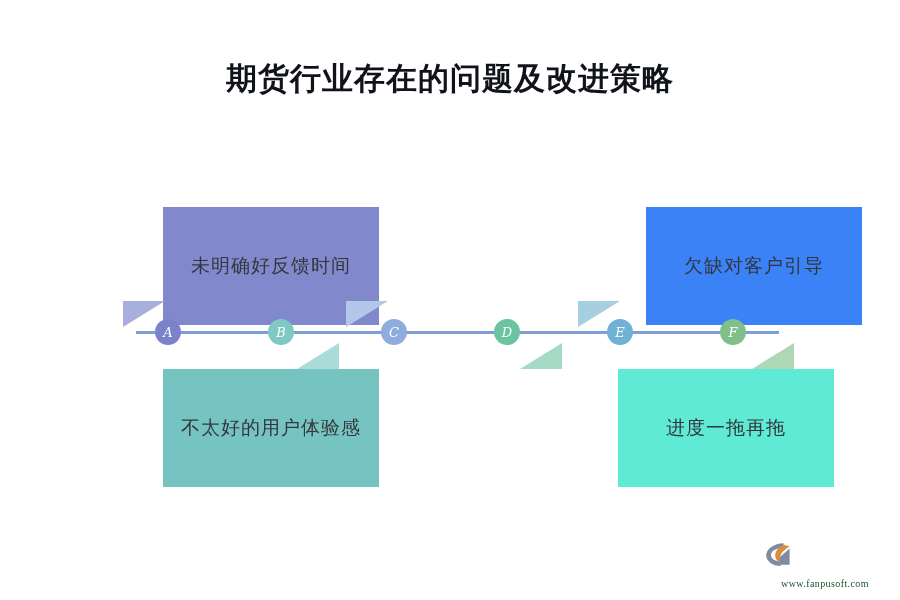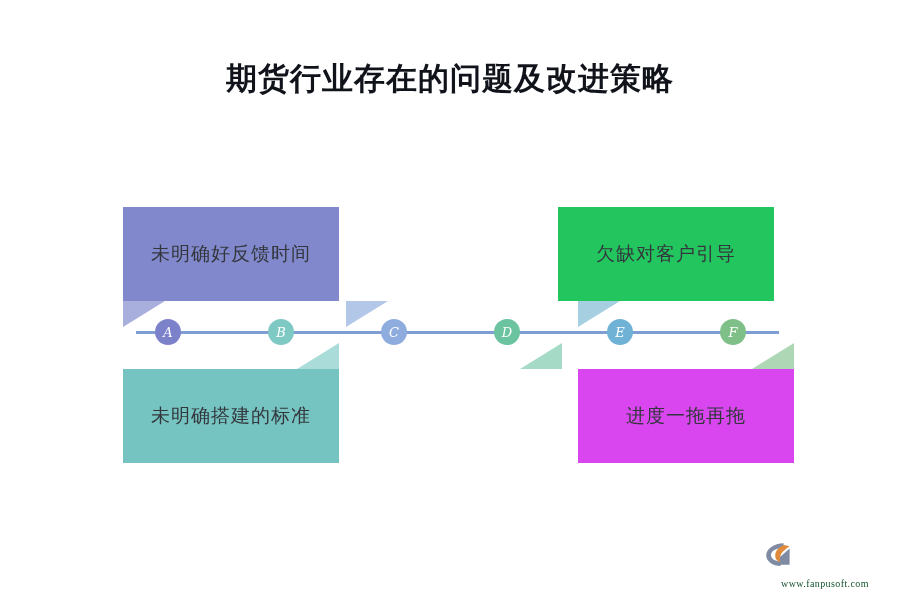--- a/index.html
+++ b/index.html
@@ -72,25 +72,26 @@
     font-style: italic;
     font-family: "DejaVu Serif", "Liberation Serif", serif;
     line-height: 1;
     box-sizing: border-box;
   }
 
   
   .box {
     position: absolute;
     width: 216px;
-    height: 94px;
+    height: 118px;
     display: flex;
     align-items: center;
     justify-content: center;
     box-sizing: border-box;
+    margin-left: 40px;
   }
   .box-label {
     font-size: 19px;
     color: #33373d;
     font-weight: normal;
     font-family: "Liberation Serif", "DejaVu Serif", serif;
     letter-spacing: 1px;
     white-space: nowrap;
   }
   .box.top { top: 207px; }
@@ -159,21 +160,21 @@
 
   <div class="diagram">
 
     <div class="box top" style="left:123px; background:#8189cc;">
       <span class="box-label">未明确好反馈时间</span>
     </div>
     <div class="tail down" style="left:123px; top:301px; border-top-color:#a9afdd; border-right-width:42px;"></div>
 
     <div class="tail down" style="left:346px; top:301px; border-top-color:#b3c7e9; border-right-width:42px;"></div>
 
-    <div class="box top" style="left:558px; background:#22c55e;">
+    <div class="box top" style="left:606px; background:#3b82f6;">
       <span class="box-label">欠缺对客户引导</span>
     </div>
     <div class="tail down" style="left:578px; top:301px; border-top-color:#a6cfe2; border-right-width:42px;"></div>
 
     <div class="rail"></div>
 
     <div class="node" style="left:155px; background:#7b82c9;">
       <span>A</span>
     </div>
     <div class="node" style="left:268px; background:#7fc9c4;">
@@ -190,23 +191,23 @@
     </div>
     <div class="node" style="left:720px; background:#7fc089;">
       <span>F</span>
     </div>
 
     <div class="tail up" style="left:297px; top:343px; border-left:42px solid transparent; border-bottom-color:#aadcd9;"></div>
     <div class="tail up" style="left:520px; top:343px; border-left:42px solid transparent; border-bottom-color:#a5dbc6;"></div>
     <div class="tail up" style="left:752px; top:343px; border-left:42px solid transparent; border-bottom-color:#aed8b5;"></div>
 
     <div class="box bottom" style="left:123px; background:#76c4c1;">
-      <span class="box-label">未明确搭建的标准</span>
-    </div>
-    <div class="box bottom" style="left:578px; background:#d946ef;">
+      <span class="box-label">不太好的用户体验感</span>
+    </div>
+    <div class="box bottom" style="left:578px; background:#5eead4;">
       <span class="box-label">进度一拖再拖</span>
     </div>
 
   </div>
 
   <div class="logo">
     <div class="logo-row">
       <svg class="logo-mark" viewBox="0 0 100 100">
         <path d="M72 14 C40 14 14 34 14 54 C14 74 36 90 62 90 L62 74 C42 74 30 65 30 53 C30 40 46 30 72 30 Z" fill="#7e8ba3"></path>
         <path d="M74 20 C56 26 44 40 44 56 C44 66 50 74 62 78 C58 66 60 52 70 42 C78 34 86 28 92 24 Z" fill="#e08a3c"></path>

